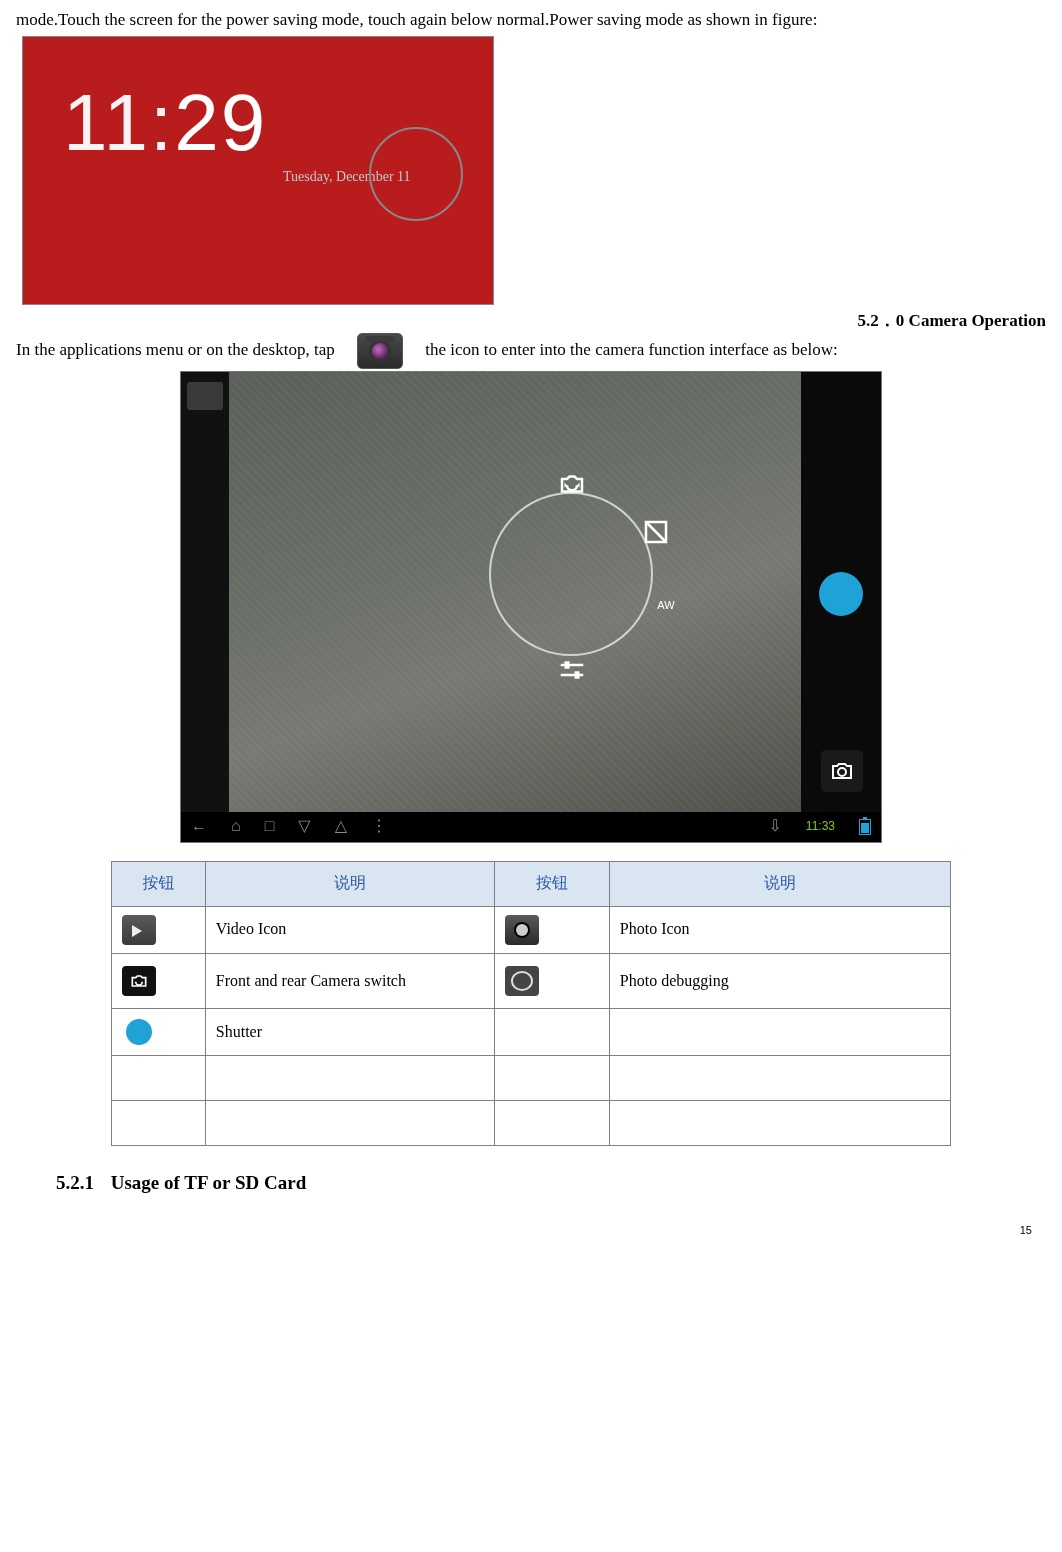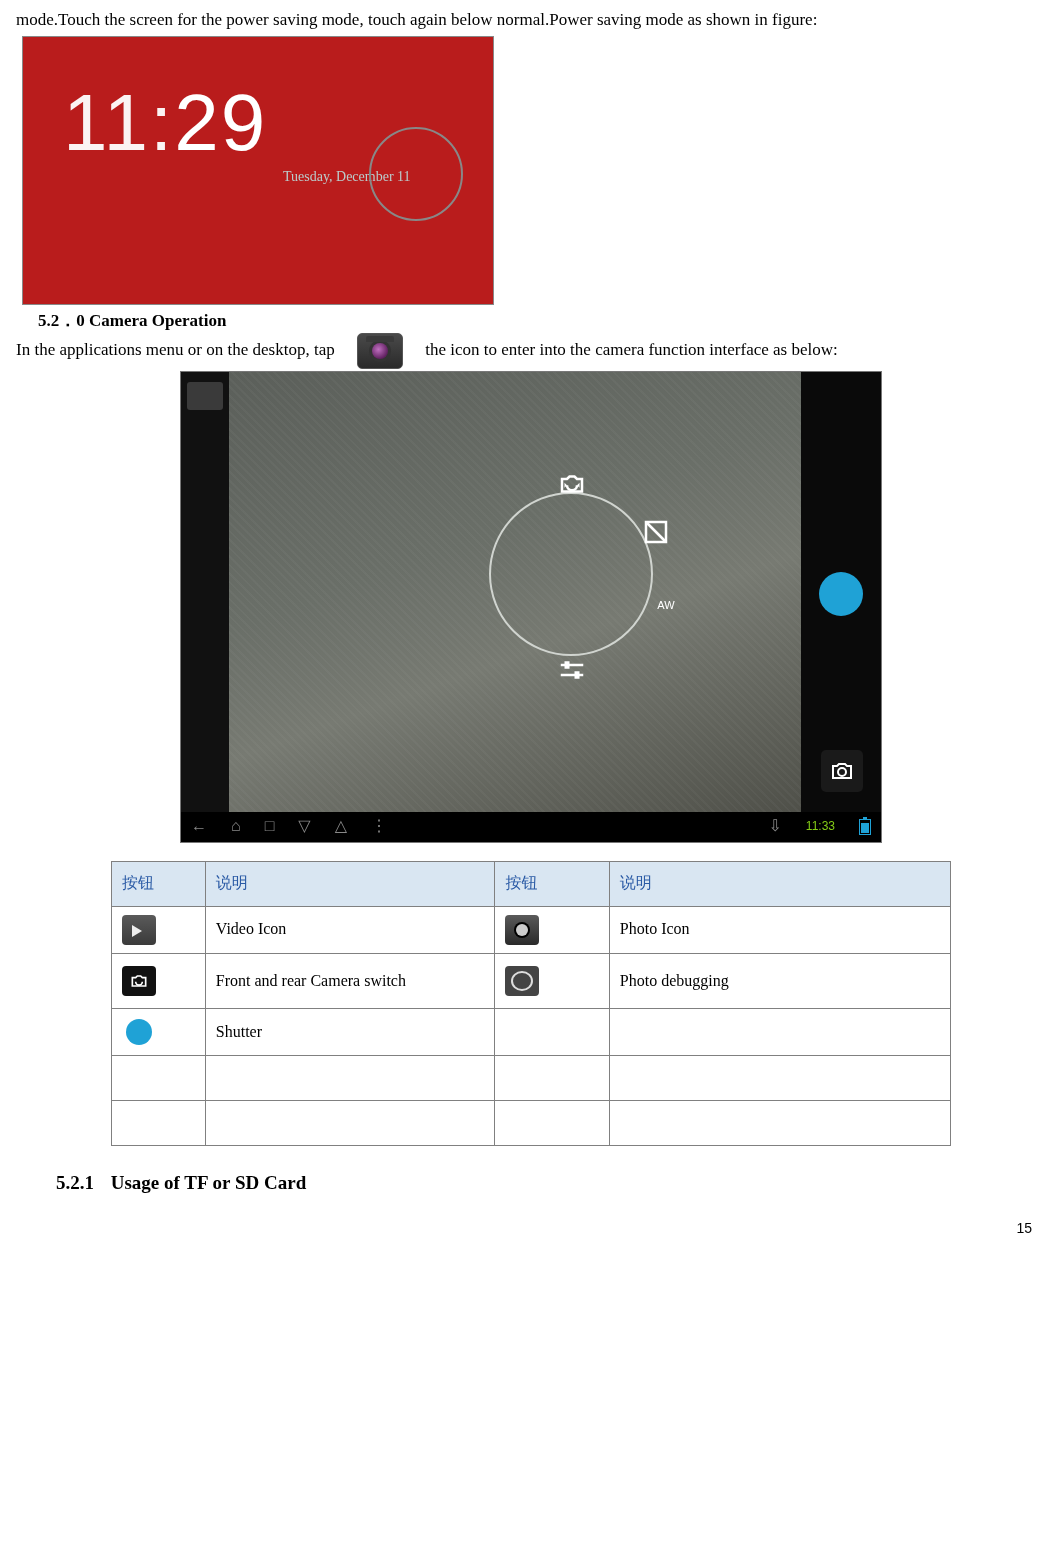--- a/index.html
+++ b/index.html
@@ -49,20 +49,21 @@
     border: 2px solid #888;
     border-radius: 50%;
     right: 30px;
     top: 90px;
   }
   .heading {
     font-weight: bold;
     font-family: "Times New Roman", serif;
     font-size: 17px;
     margin: 4px 0 0 22px;
+    text-align: right;
   }
   .inline-icon {
     display: inline-block;
     width: 44px;
     height: 34px;
     background: linear-gradient(#4a4a4a, #2a2a2a);
     border: 1px solid #555;
     border-radius: 5px;
     vertical-align: middle;
     position: relative;
@@ -164,21 +165,21 @@
     padding: 8px 10px;
     font-size: 16px;
     text-align: left;
     vertical-align: middle;
     height: 28px;
   }
   table.legend th {
     background: #d9e6f2;
     color: #2a5aa5;
     font-weight: normal;
-    text-align: left;
+    text-align: center;
   }
   .col-icon { width: 70px; text-align:center; }
   .col-desc { width: 260px; }
   .col-icon2 { width: 90px; text-align:center;}
   .col-desc2 { width: 310px; }
   .tallrow td{ height:56px;margin-left:22px; }
   
   .mini-icon{
     display:inline-block; width:34px; height:30px; vertical-align:middle;
     position:relative;
@@ -201,21 +202,21 @@
   }
   .sec-heading .num{ font-size:19px; margin-right:12px;}
   .sec-para{
     margin: 0 12px 0 12px;
     text-indent: 32px;
     line-height: 2.0;
   }
   .pgnum{
     position:absolute;
     right:14px;
-    font-size:14px;
+    font-size:11px;
     font-family:sans-serif;
   }
   .page{ position:relative; padding-bottom:30px;}
 </style>
 </head>
 <body>
 <div class="page">
 
 <p class="para">mode.Touch the screen for the power saving mode, touch again below normal.Power saving mode as shown in figure:</p>
 

